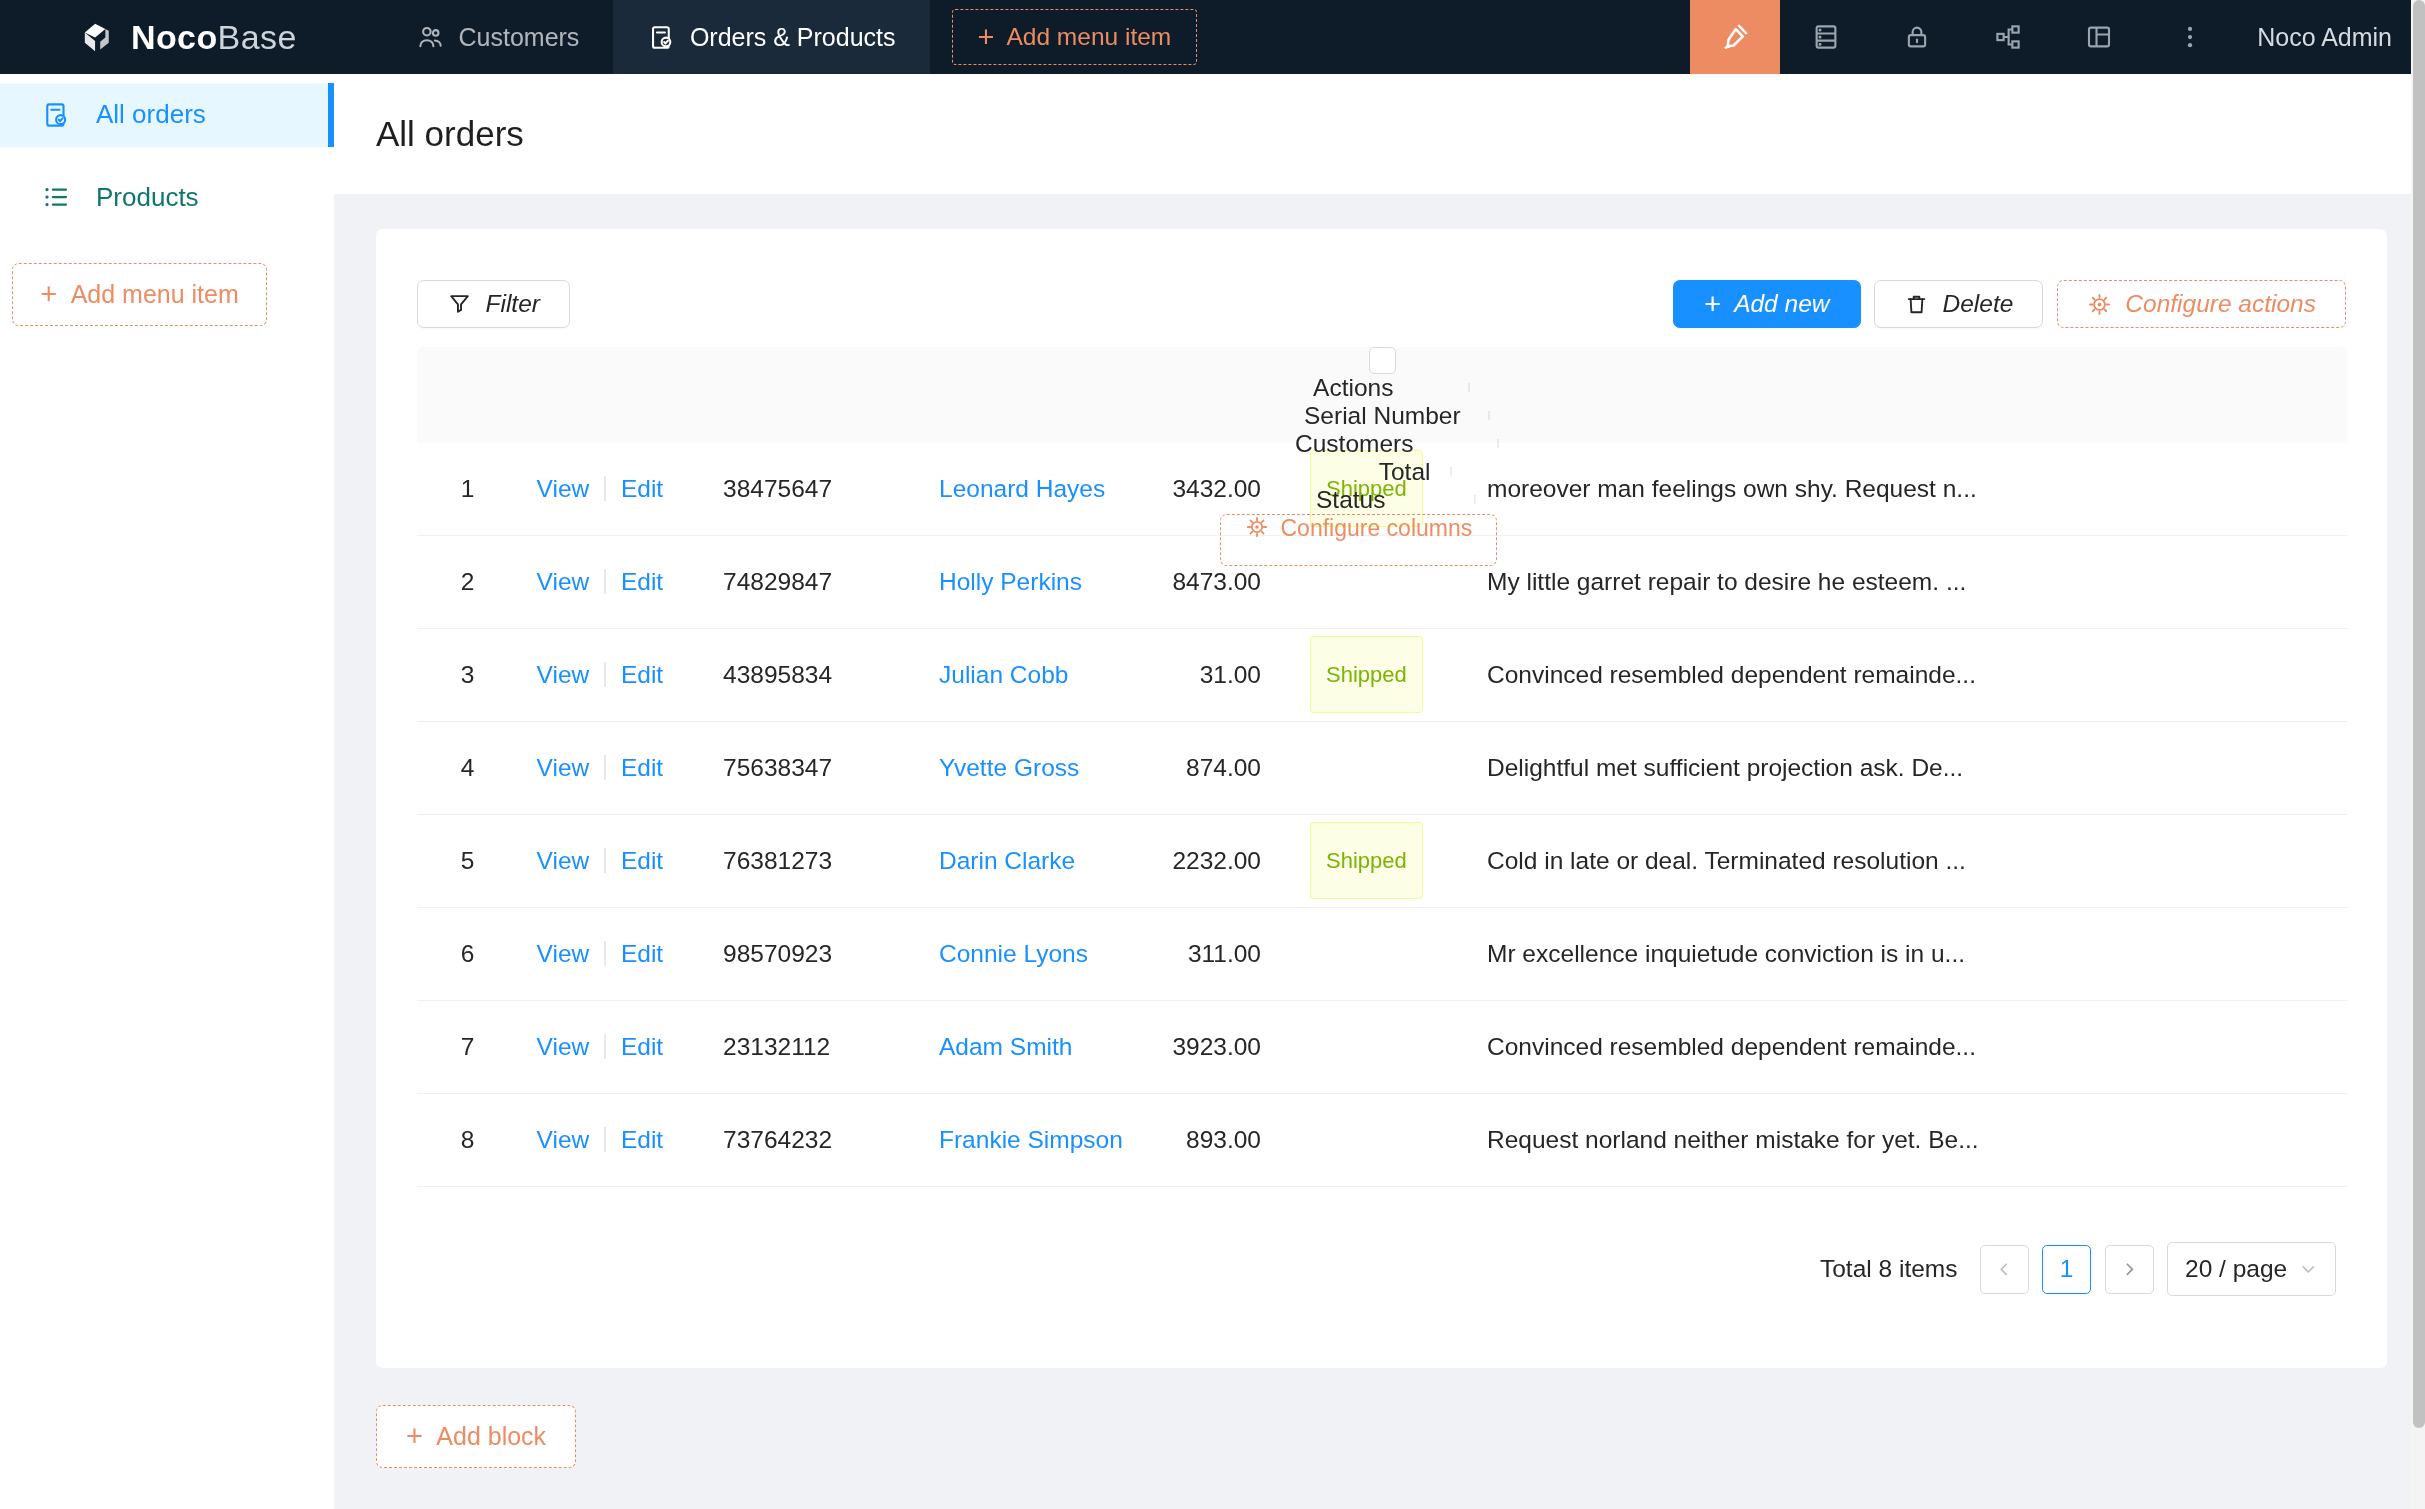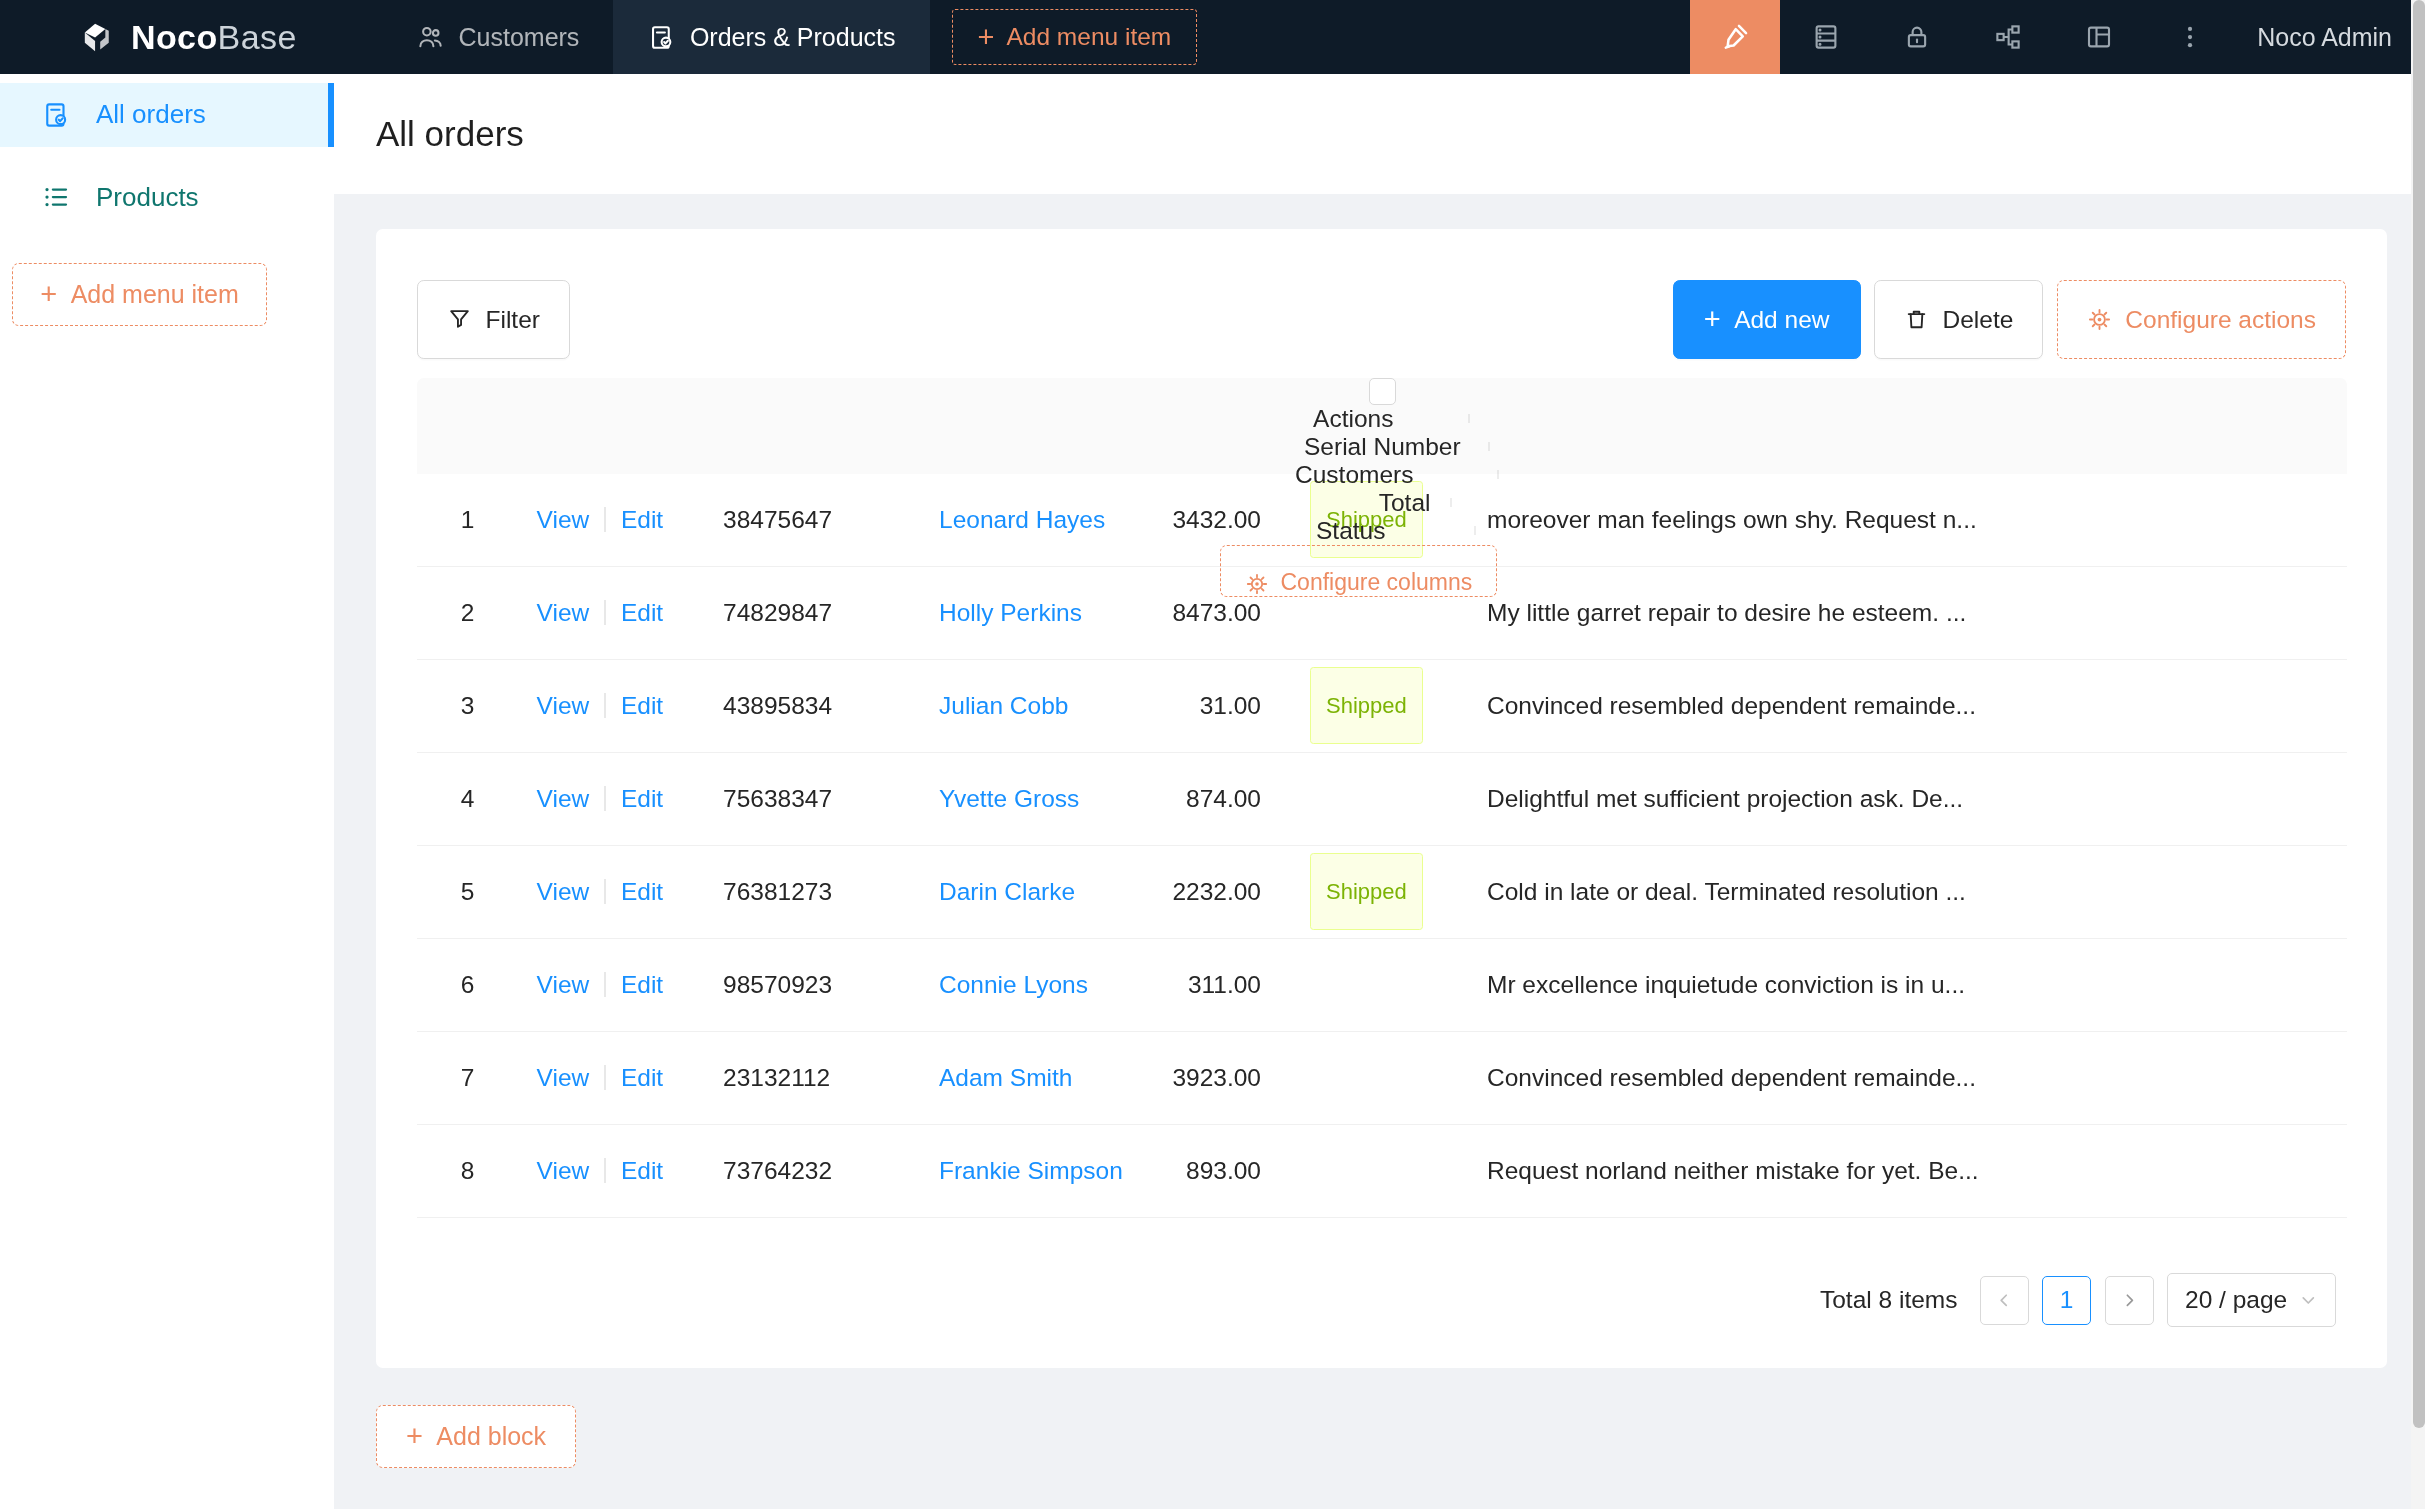--- a/index.html
+++ b/index.html
@@ -45,23 +45,23 @@
   .side-add .plus { font-size:29px; font-weight:300; }
 
   .main { flex:1; display:flex; flex-direction:column; }
   .page-header { height:120px; background:#fff; display:flex; align-items:center; padding-left:42px; }
   .page-title { font-size:35px; font-weight:500; color:#1f1f1f; }
   .content { flex:1; background:#f0f2f5; padding:35px 38px 0 42px; }
 
   
   .card { background:#fff; border-radius:6.8px; width:2011px; height:1139px; padding:51px 41px 0; }
   .toolbar { display:flex; justify-content:space-between; align-items:center; margin-bottom:18.6px; }
-  .btn { height:79px; display:inline-flex; align-items:center; gap:13.5px; font-size:24.5px; border-radius:6.8px;
+  .btn { height:48px; display:inline-flex; align-items:center; gap:13.5px; font-size:24.5px; border-radius:6.8px;
          cursor:pointer; font-family:inherit; background:#fff; border:0.8px solid #d9d9d9; color:#262626;
-         padding:0 29px; box-shadow:0 1.7px 0 rgba(0,0,0,.02); }
+         padding:0 29px; box-shadow:0 1.7px 0 rgba(0,0,0,.02);font-style:italic; }
   .btn svg { width:25px; height:25px; }
   .btn-primary { background:#1890ff; border-color:#1890ff; color:#fff; padding:0 30px; }
   .btn-primary .plus { font-size:29px; font-weight:300; line-height:1; }
   .btn-dashed-orange { border:1.7px dashed #ed8c63; color:#ed8c63; box-shadow:none; }
   .toolbar-right { display:flex; gap:13.5px; }
 
   
   .table { width:1930px; }
   .thead { display:flex; align-items:center; height:96px; background:#fafafa; border-radius:6.8px 6.8px 0 0;
            font-weight:500; font-size:24.5px; color:#262626;flex-direction:column; }
@@ -78,21 +78,21 @@
   .c-tot  { width:139px; justify-content:flex-end; padding-right:21px; }
   .c-sta  { width:188px; padding-left:28px; }
   .c-note { width:524px; padding-left:17px; overflow:hidden; white-space:nowrap; }
   .c-cfg  { width:352px; padding-left:13.5px; }
 
   .checkbox { width:27px; height:27px; border:1.7px solid #d9d9d9; border-radius:5px; background:#fff; cursor:pointer; }
   a { color:#1890ff; text-decoration:none; cursor:pointer; }
   .vdiv { width:1.7px; height:25px; background:#e8e8e8; margin:0 15px; }
   .badge { display:inline-block; padding:20px 15px; background:#fcffe6; border:1.7px solid #eaff8f;
            border-radius:3.4px; color:#7cb305; font-size:22px; line-height:35px; }
-  .cfg-cols-btn { height:52px; display:inline-flex; align-items:flex-end; gap:12px; padding:0 24px;
+  .cfg-cols-btn { height:52px; display:inline-flex; align-items:flex-start; gap:12px; padding:0 24px;
            border:1.7px dashed #ed8c63; border-radius:6.8px; color:#ed8c63; font-size:23px;
            background:transparent; cursor:pointer; font-family:inherit; }
   .cfg-cols-btn svg { width:24px; height:24px; }
 
   
   .pagination { height:165px; display:flex; align-items:center; justify-content:flex-end; gap:13.5px;
                 padding-right:10px; font-size:24.5px; }
   .pg-total { margin-right:8.5px; }
   .pg-btn { width:49px; height:49px; border:0.8px solid #d9d9d9; border-radius:5px; background:#fff;
             display:flex; align-items:center; justify-content:center; cursor:pointer; }

